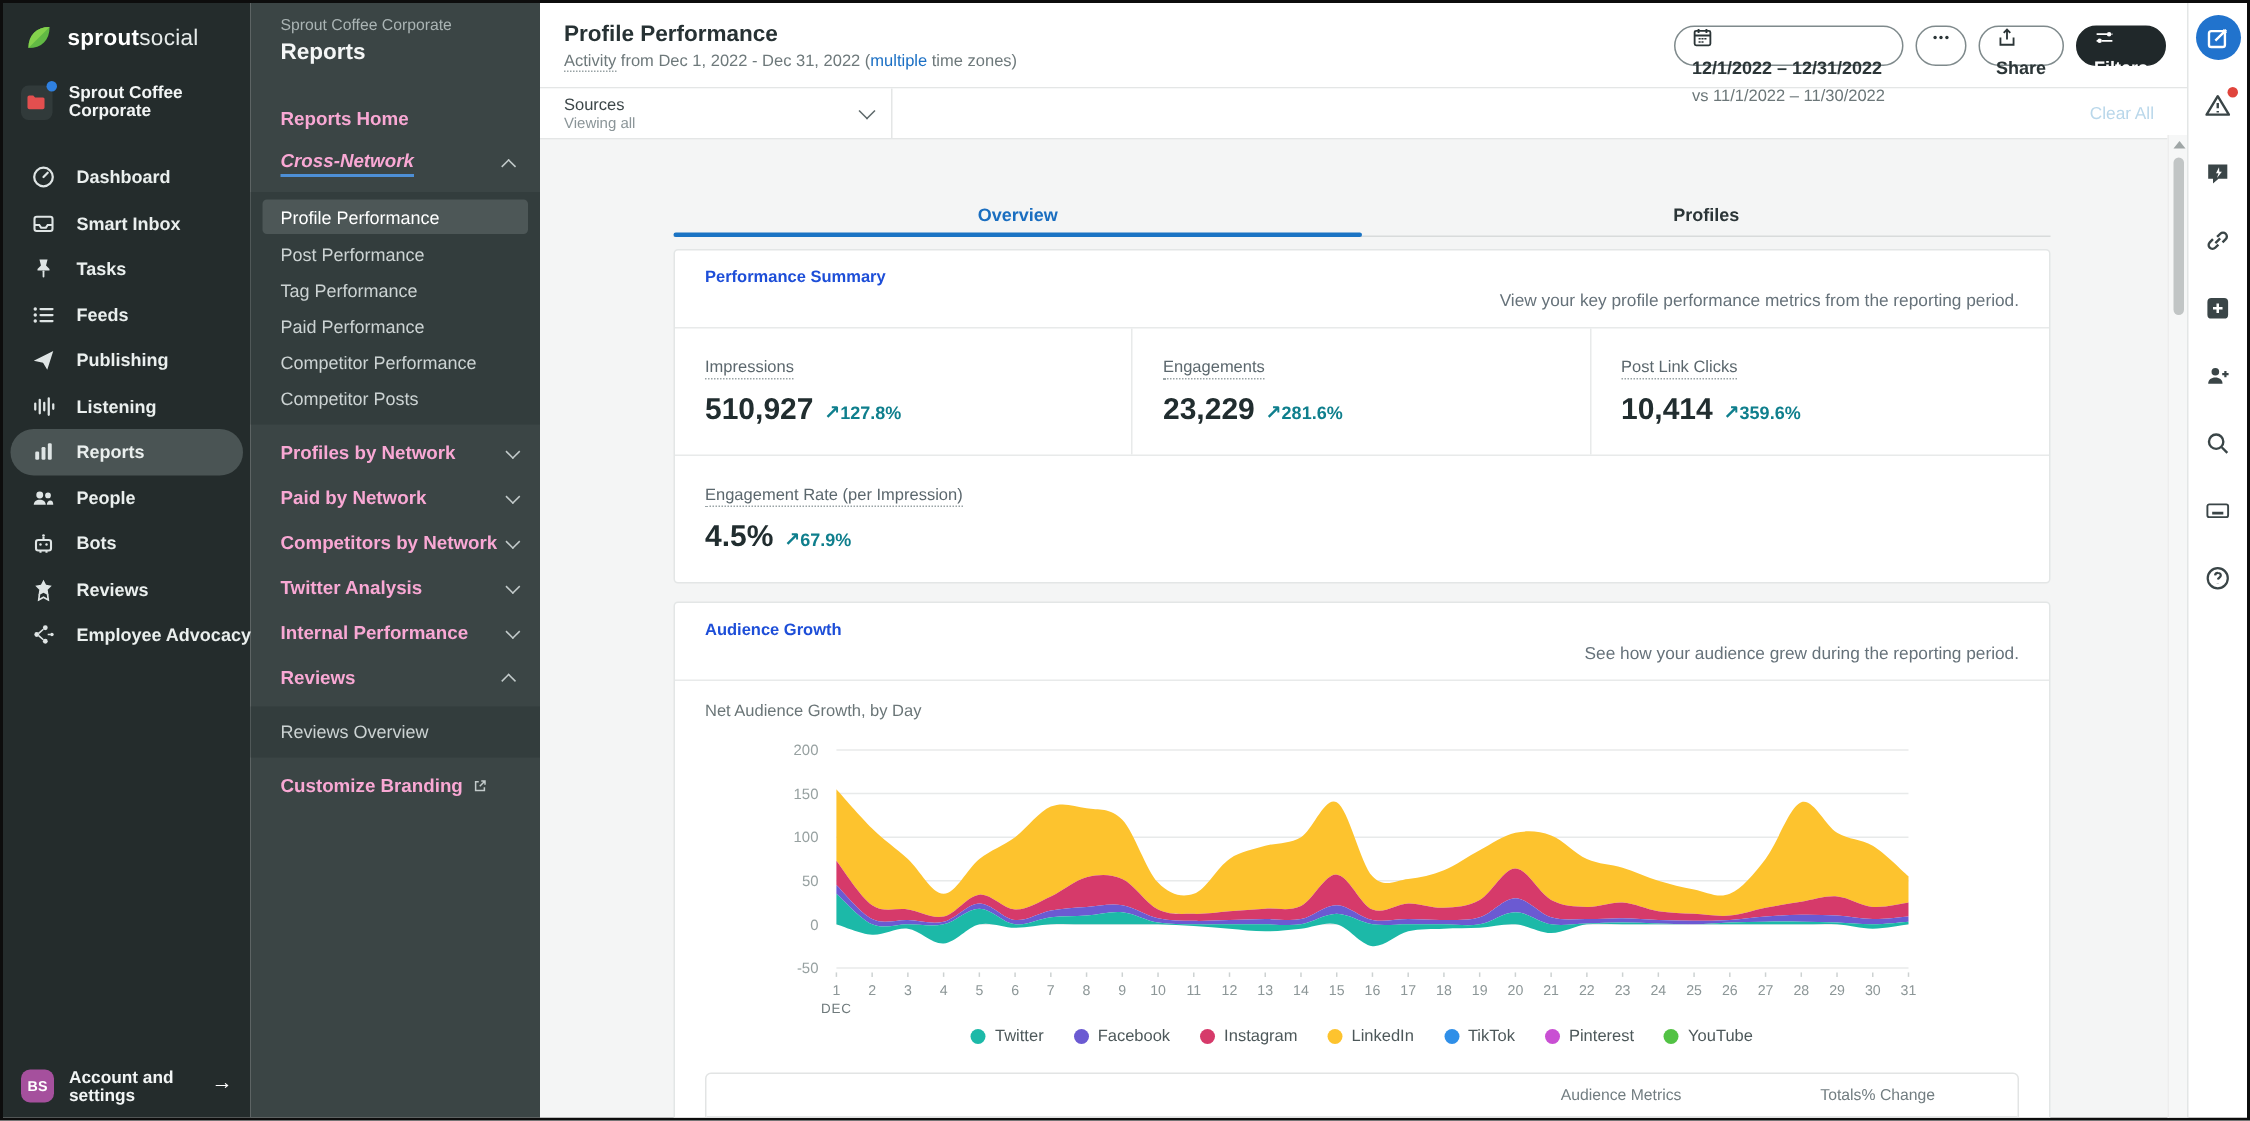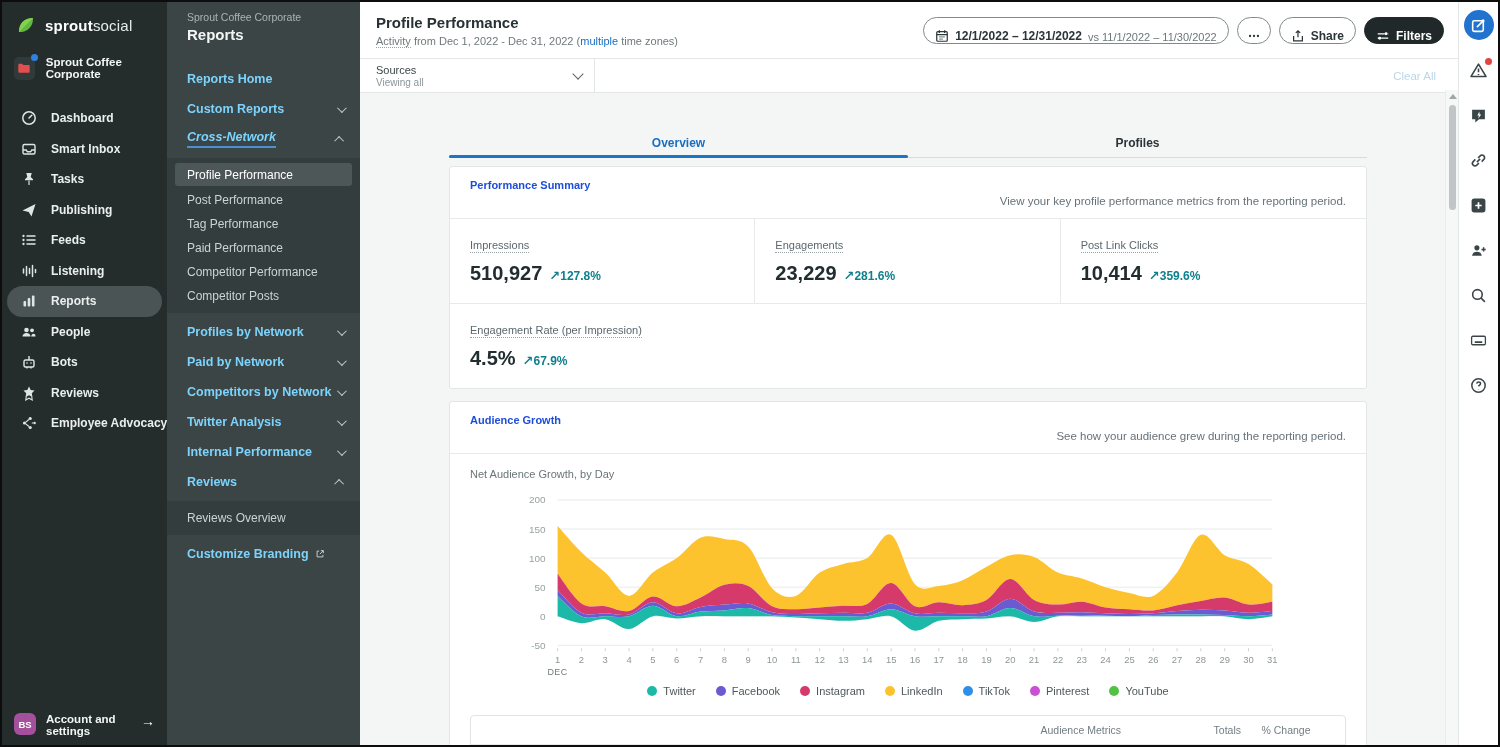--- a/index.html
+++ b/index.html
@@ -29,41 +29,41 @@
   .account-lb { font-size:11.5px; font-weight:700; color:#f2f5f5; flex:1; }
   .account-arrow { color:#fff; font-size:14px; }
 
   
   .sb2 { width:193px; background:#3b4545; color:#dfe4e4; flex:0 0 auto; overflow:hidden; }
   .sb2-head { padding:9px 0 0 20px; }
   .sb2-ws { font-size:10.5px; color:#aab4b4; }
   .sb2-title { font-size:15px; font-weight:700; color:#f4f6f6; margin-top:3px; }
   .nav2 { margin-top:21px; }
   .nav2-item { display:flex; align-items:center; height:30px; padding:0 16px 0 20px; font-size:12.5px; color:#ccd3d3; cursor:pointer; }
-  .nav2-item.bold { font-weight:700; color:#7dd3fc; }
+  .nav2-item.bold { font-weight:700; color:#f9a8d4; }
   .nav2-item .flex { flex:1; }
   .nav2-item .lbl.sec-active { border-bottom:2px solid #4d8fd6; padding-bottom:2px;font-style:italic; }
   .grp { background:#333d3d; padding:5px 0; margin:4px 0; }
   .grp .nav2-item { height:24px; font-size:12px; }
   .grp .nav2-item.active { background:#4d5757; color:#fff; border-radius:3px; margin:0 8px 2px 8px; padding:0 12px; height:23px; }
   .chv { width:7px; height:7px; border-right:1.6px solid #c3cbcb; border-bottom:1.6px solid #c3cbcb; display:inline-block; }
   .chv.down { transform:rotate(45deg) translateY(-2px); }
   .chv.up { transform:rotate(-135deg) translateY(-2px); }
   .ext { margin-left:6px; color:#c3cbcb; display:inline-flex; }
   .ext svg { width:10px; height:10px; }
 
   
   .main { flex:1; position:relative; background:#f4f5f5; min-width:0; }
   .topbar { height:57px; background:#fff; display:flex; align-items:center; padding:0 14px 0 16px; border-bottom:1px solid #e4e6e6; }
   .page-title { font-size:15px; font-weight:700; color:#273234; }
   .page-sub { font-size:11px; color:#6e797b; margin-top:4px; }
   .dotted { border-bottom:1px dotted #98a2a4; cursor:pointer; }
   .blue-link { color:#1a6fc4; cursor:pointer; }
   .topbar-right { margin-left:auto; display:flex; align-items:center; gap:8px; }
-  .btn { display:flex; align-items:flex-end; gap:6px; border:1px solid #7f8a8c; border-radius:15px; height:27px; padding:0 11px; background:#fff; font-size:12px; color:#2b3537; cursor:pointer; white-space:nowrap; }
+  .btn { display:flex; align-items:flex-start; gap:6px; border:1px solid #7f8a8c; border-radius:15px; height:27px; padding:0 11px; background:#fff; font-size:12px; color:#2b3537; cursor:pointer; white-space:nowrap;flex-direction:column; }
   .btn b { font-weight:700; }
   .btn .vs { color:#6b7678; font-size:11px; font-weight:400; }
   .btn .bi { width:14px; height:14px; display:flex; color:#2b3537; }
   .btn .bi svg { width:14px; height:14px; }
   .btn.dark { background:#20282a; border-color:#20282a; color:#fff; }
   .btn.dark .bi { color:#fff; }
   .btn.sq { padding:0 9px; }
 
   .sources-bar { height:34px; background:#fff; border-bottom:1px solid #e4e6e6; display:flex; align-items:stretch; }
   .sources-block { width:235px; border-right:1px solid #e4e6e6; display:flex; align-items:center; padding:0 12px 0 16px; cursor:pointer; }
@@ -97,21 +97,21 @@
   .chart-label { font-size:11px; color:#6a7577; }
   .chart-wrap { margin-top:10px; }
   .legend { display:flex; justify-content:center; gap:20px; margin-top:4px; }
   .leg-item { display:flex; align-items:center; gap:6px; }
   .leg-dot { width:10px; height:10px; border-radius:50%; }
   .leg-lb { font-size:11px; color:#4d585a; }
 
   .metrics-table { margin-top:18px; border:1px solid #e2e4e4; border-radius:4px; overflow:hidden; }
   .mt-head { display:flex; padding:8px 14px; }
   .mt-h { font-size:10.5px; color:#727d81; }
-  .mt-h.c1 { flex:1;text-align:right; } .mt-h.c2 { width:120px; text-align:right; } .mt-h.c3 { width:90px; text-align:center; }
+  .mt-h.c1 { flex:1;text-align:right; } .mt-h.c2 { width:120px; text-align:right; } .mt-h.c3 { width:90px; text-align:left; }
   .mt-row { display:flex; align-items:center; border-top:1px solid #e7e9e9; padding:11px 14px; }
   .mt-row .c1 { flex:1; }
   .mt-row .c2 { width:120px; text-align:right; font-size:13px; color:#2c3739; }
   .mt-row .c3 { width:90px; text-align:right; }
   .mt-label { font-size:13.5px; font-weight:700; color:#2c3739; border-bottom:1px dotted #97a1a3; padding-bottom:1px; cursor:pointer; }
   .mt-row:nth-child(n+4) .mt-label { font-size:12px; font-weight:400; color:#5d686c; }
   .mt-row:nth-child(n+4) .c2 { font-size:12px; color:#5d686c; }
 
   
   .vscroll { position:absolute; top:88px; bottom:0; right:0; width:13px; background:#f6f7f7; border-left:1px solid #ededed; }
@@ -172,34 +172,34 @@
           <span class="ic">
             <svg viewBox="0 0 16 16" fill="currentColor">
               <path d="M5.3 2h5.4l-1 4 2.3 2.3v1H4v-1L6.3 6z"></path>
               <rect x="7.4" y="9.3" width="1.2" height="4.7" rx="0.6"></rect>
             </svg>
           </span>
           <span class="lb">Tasks</span>
         </div>
         <div class="nav1-item">
           <span class="ic">
-            <svg viewBox="0 0 16 16" fill="currentColor">
-              <path d="M1.5 8.5L14.5 2l-4 12.5-2.8-4.6L1.5 8.5z"></path>
-            </svg>
-          </span>
-          <span class="lb">Publishing</span>
-        </div>
-        <div class="nav1-item">
-          <span class="ic">
             <svg viewBox="0 0 16 16" stroke="currentColor" stroke-width="1.5" stroke-linecap="round" fill="none">
               <path d="M6 4h8M6 8h8M6 12h8"></path>
               <path d="M2.5 4h.01M2.5 8h.01M2.5 12h.01" stroke-width="2.3"></path>
             </svg>
           </span>
           <span class="lb">Feeds</span>
+        </div>
+        <div class="nav1-item">
+          <span class="ic">
+            <svg viewBox="0 0 16 16" fill="currentColor">
+              <path d="M1.5 8.5L14.5 2l-4 12.5-2.8-4.6L1.5 8.5z"></path>
+            </svg>
+          </span>
+          <span class="lb">Publishing</span>
         </div>
         <div class="nav1-item">
           <span class="ic">
             <svg viewBox="0 0 16 16" stroke="currentColor" stroke-width="1.5" stroke-linecap="round" fill="none">
               <path d="M2.5 6v4M5.5 3.5v9M8.5 5.5v5M11.5 2.5v11M14.5 6.5v3"></path>
             </svg>
           </span>
           <span class="lb">Listening</span>
         </div>
         <div class="nav1-item active">
@@ -266,25 +266,20 @@
 
   <aside class="sb2">
     <div class="sb2-head">
       <div class="sb2-ws">Sprout Coffee Corporate</div>
       <div class="sb2-title">Reports</div>
     </div>
     <nav class="nav2" id="reports-nav">
         <div class="nav2-item bold">
           <span class="lbl">Reports Home</span>
           <span class="flex"></span>
-        </div>
-        <div class="nav2-item bold">
-          <span class="lbl">Custom Reports</span>
-          <span class="flex"></span>
-          <span class="chv down"></span>
         </div>
         <div class="nav2-item bold">
           <span class="lbl sec-active">Cross-Network</span>
           <span class="flex"></span>
           <span class="chv up"></span>
         </div>
         <div class="grp">
           <div class="nav2-item active">
             <span class="lbl">Profile Performance</span>
             <span class="flex"></span>

